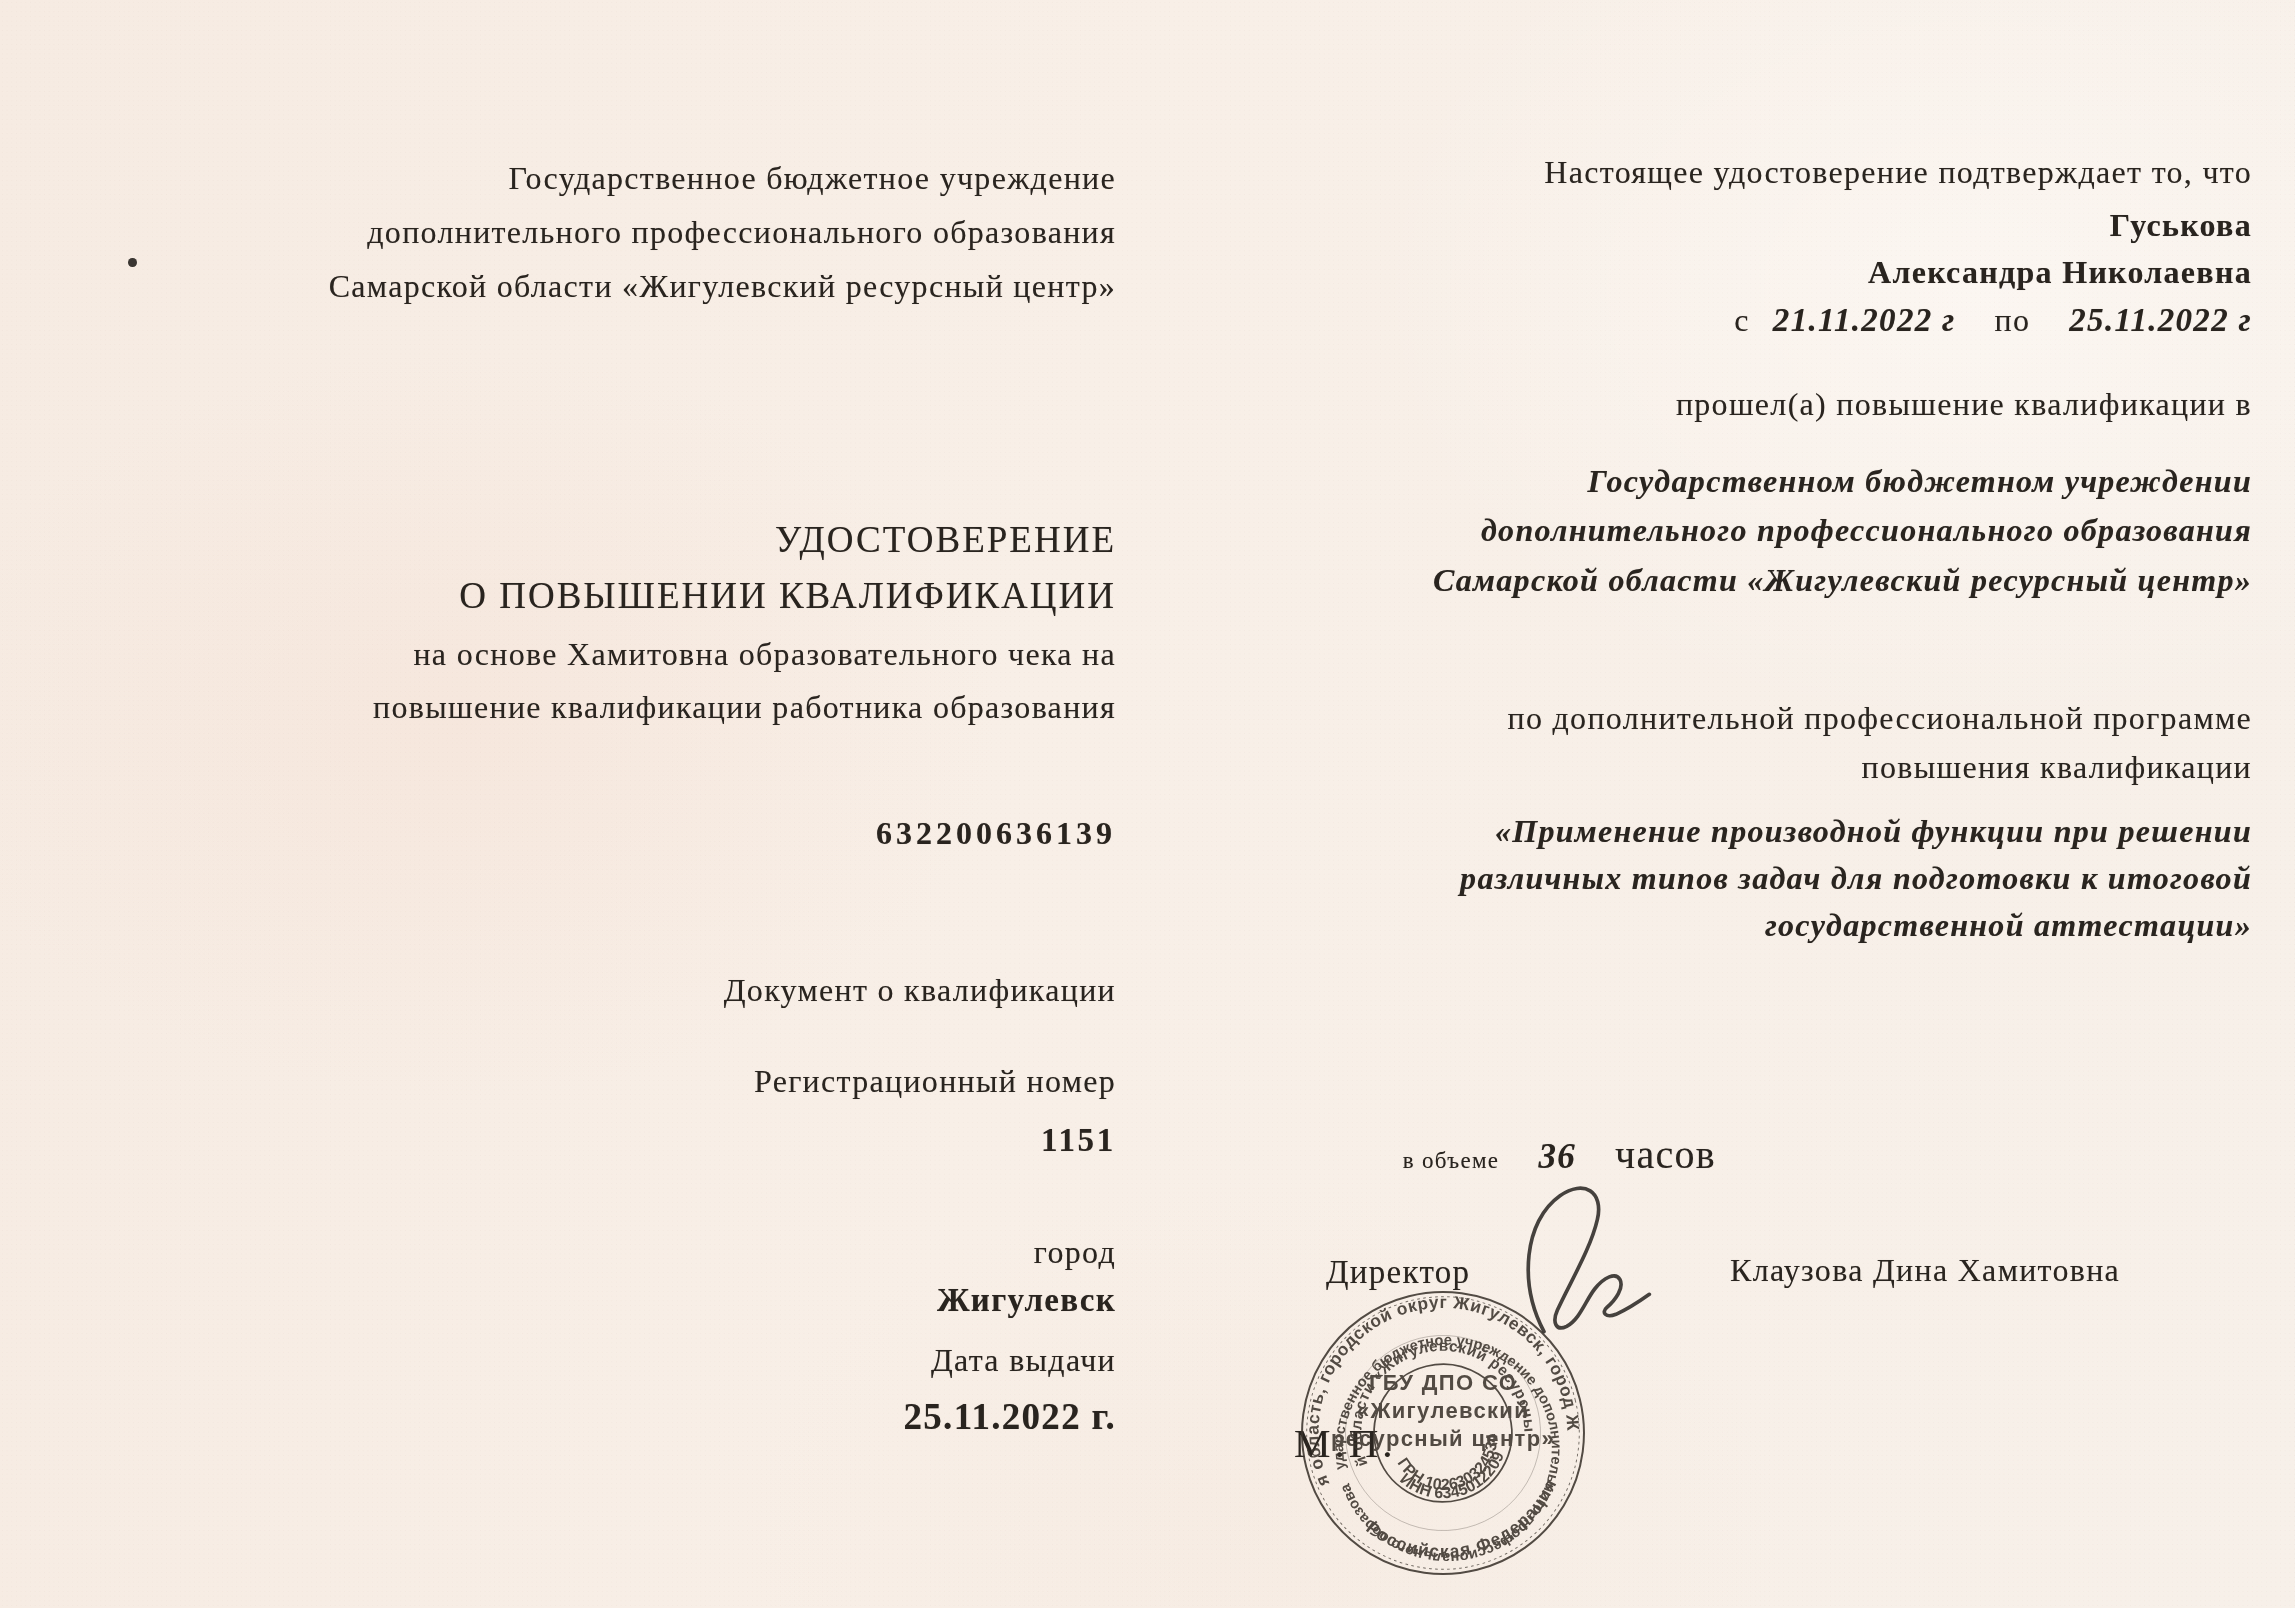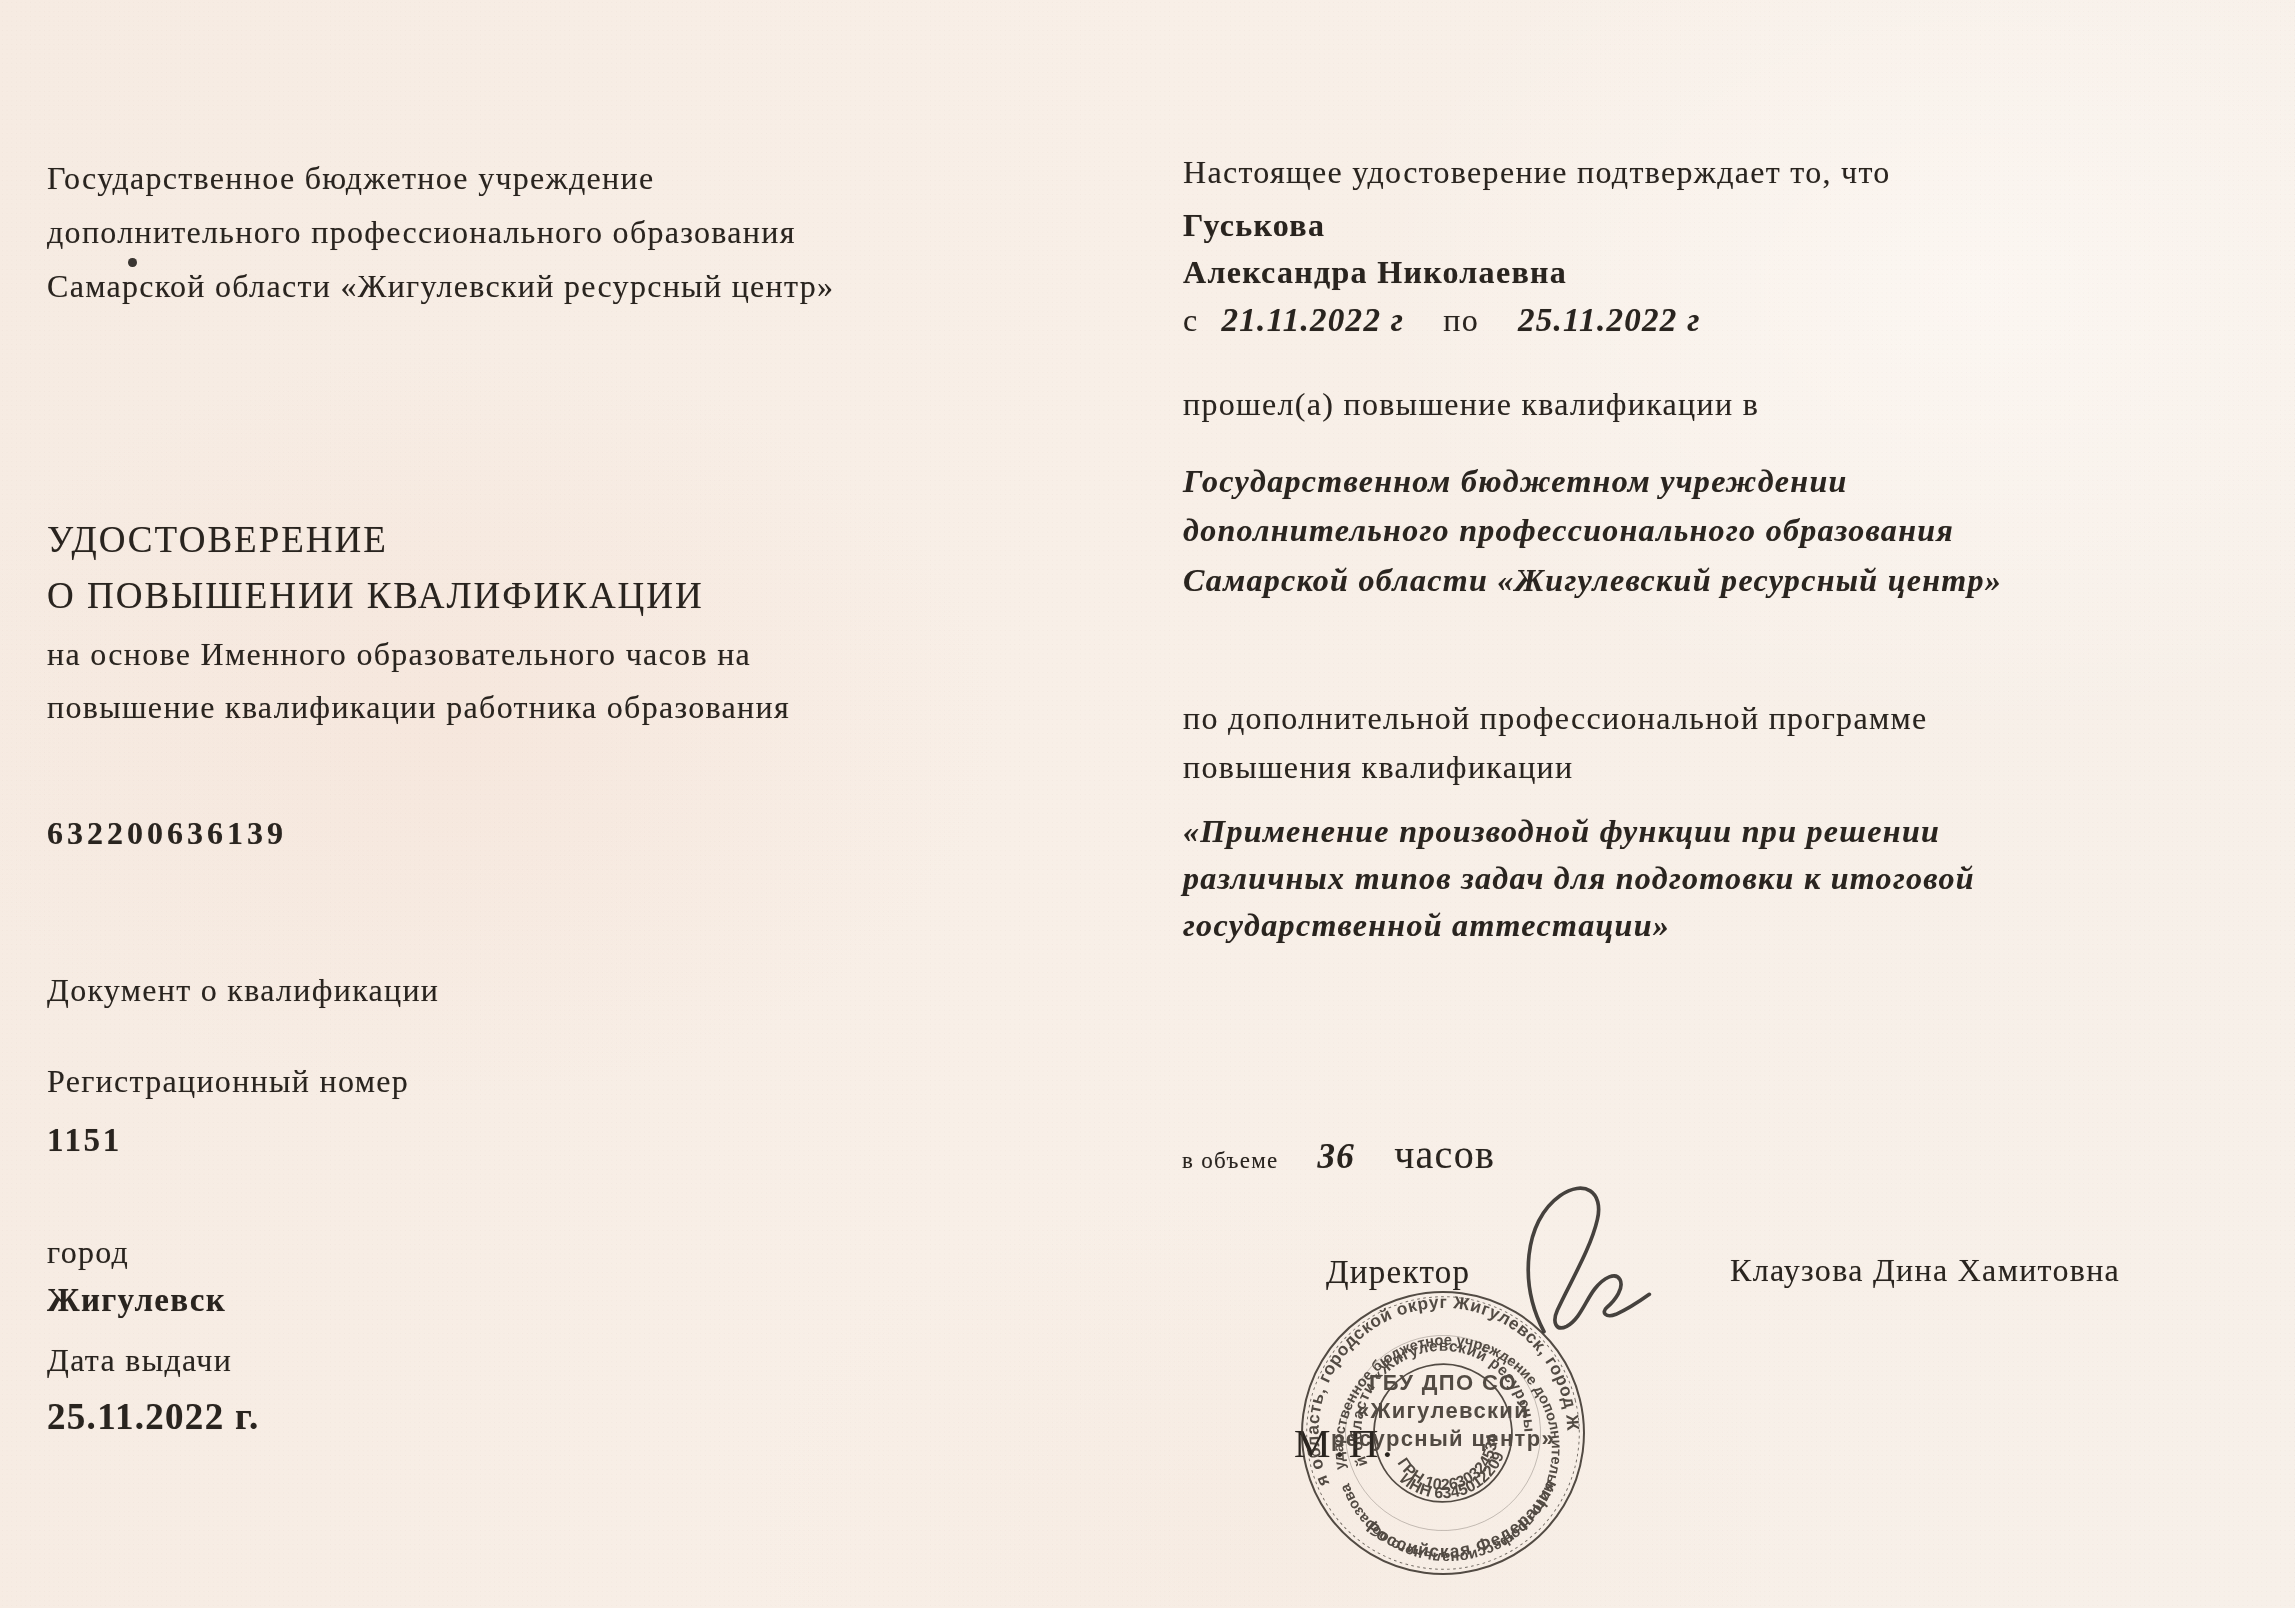--- a/index.html
+++ b/index.html
@@ -11,21 +11,21 @@
       radial-gradient(801px 534px at 55% 95%, rgba(240,222,208,.20), transparent 65%),
       linear-gradient(100deg,#f6ebe2 0%, #f8efe7 45%, #f7f0e9 100%);
     font-family:"Liberation Serif","DejaVu Serif",serif;
   }
   body::after{ 
     content:"";position:absolute;inset:0;pointer-events:none;
     background-image:radial-gradient(rgba(170,140,115,.055) 0.7px, transparent 0.9px);
     background-size:4.7px 4.7px;
   }
   .t{
-    position:absolute;text-align:left;color:#29241f;font-size:32px;letter-spacing:1.3px;
+    position:absolute;text-align:right;color:#29241f;font-size:32px;letter-spacing:1.3px;
     white-space:nowrap;text-shadow:0 0 0.7px rgba(45,38,32,.35);z-index:2;
   }
   .lcol{left:47px;width:1069px;}
   .rcol{left:1183px;width:1069px;}
   .b{font-weight:700;}
   .bi{font-weight:700;font-style:italic;}
   .big{font-size:37px;letter-spacing:2px;margin-top:44px;}
   .left-al{text-align:left;width:auto;}
   .gap-r{margin-right:23px;}
   .wgap-r{margin-right:39px;}
@@ -52,21 +52,21 @@
 
 <div class="artifact-dot"></div>
 
 <div class="t lcol" style="top:160px">Государственное бюджетное учреждение</div>
 <div class="t lcol" style="top:214px">дополнительного профессионального образования</div>
 <div class="t lcol" style="top:268px">Самарской области «Жигулевский ресурсный центр»</div>
 
 <div class="t lcol big" style="top:474px">УДОСТОВЕРЕНИЕ</div>
 <div class="t lcol big" style="top:530px">О ПОВЫШЕНИИ КВАЛИФИКАЦИИ</div>
 
-<div class="t lcol" style="top:636px">на основе Именного образовательного часов на</div>
+<div class="t lcol" style="top:636px">на основе Хамитовна образовательного чека на</div>
 <div class="t lcol" style="top:689px">повышение квалификации работника образования</div>
 
 <div class="t lcol b num" style="top:815px">632200636139</div>
 
 <div class="t lcol" style="top:972px">Документ о квалификации</div>
 
 <div class="t lcol" style="top:1063px">Регистрационный номер</div>
 <div class="t lcol b" style="top:1122px;letter-spacing:2.7px;font-size:33px">1151</div>
 
 <div class="t lcol" style="top:1234px">город</div>

